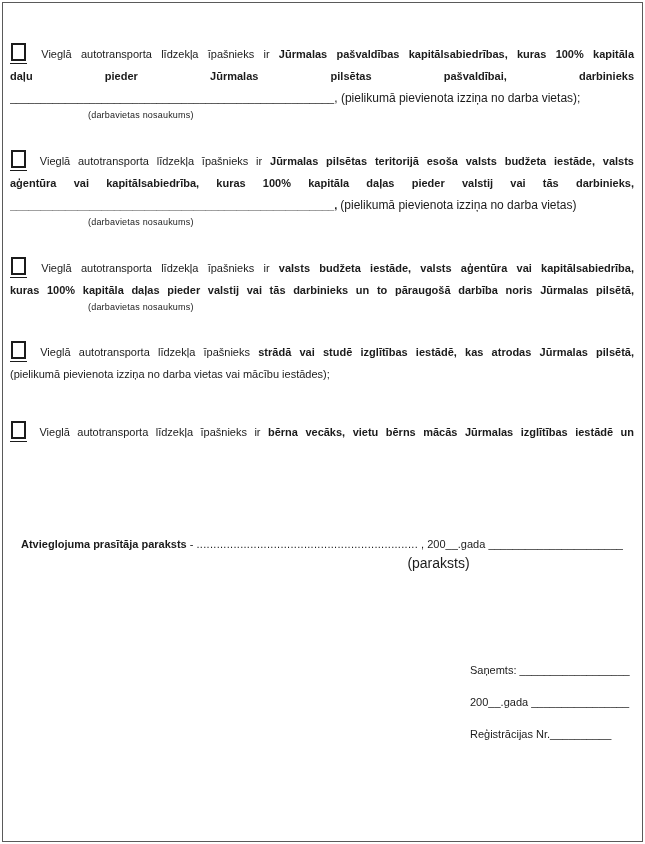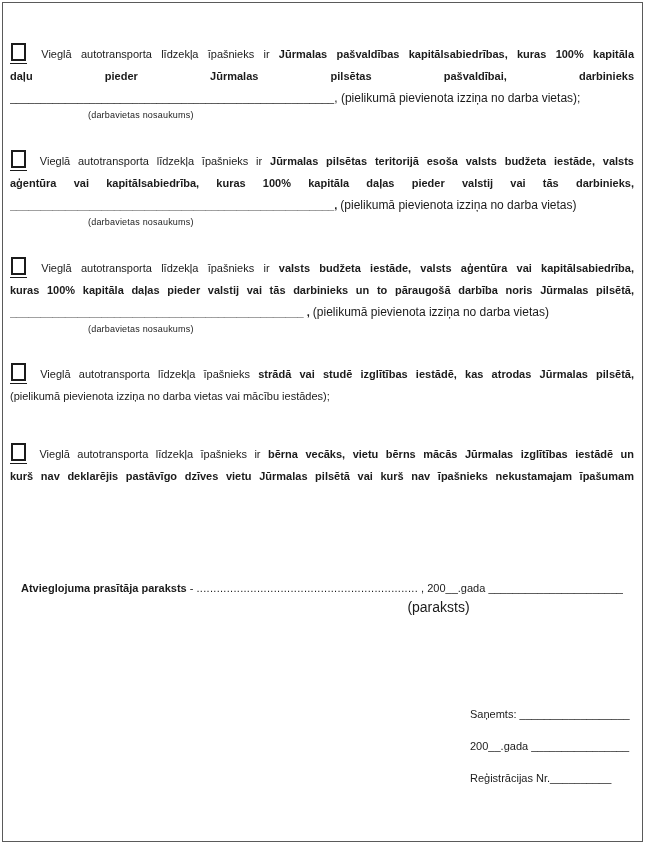--- a/index.html
+++ b/index.html
@@ -108,40 +108,38 @@
       <div class="caption">(darbavietas nosaukums)</div>
     </section>
 
     <section class="para p3">
       <div class="line just">
         <span class="cbx"><span class="box"></span></span>
         <span>Vieglā autotransporta līdzekļa īpašnieks ir</span>
         <b>valsts budžeta iestāde, valsts aģentūra vai kapitālsabiedrība,</b>
       </div>
       <div class="line just b">kuras 100% kapitāla daļas pieder valstij vai tās darbinieks un to pāraugošā darbība noris Jūrmalas pilsētā,</div>
-      <div class="line nowrap"><b class="blank">________________________________________________ ,</b> <span class="suffix-lg">(pielikumā pievienota izziņa no darba vietas)</span></div>
       <div class="caption">(darbavietas nosaukums)</div>
     </section>
 
     <section class="para p4">
       <div class="line just">
         <span class="cbx"><span class="box"></span></span>
         <span>Vieglā autotransporta līdzekļa īpašnieks</span>
         <b>strādā vai studē izglītības iestādē, kas atrodas Jūrmalas pilsētā,</b>
       </div>
       <div class="line">(pielikumā pievienota izziņa no darba vietas vai mācību iestādes);</div>
     </section>
 
     <section class="para p5">
       <div class="line just">
         <span class="cbx"><span class="box"></span></span>
         <span>Vieglā autotransporta līdzekļa īpašnieks ir</span>
         <b>bērna vecāks, vietu bērns mācās Jūrmalas izglītības iestādē un</b>
       </div>
-      <div class="line just b">kurš nav deklarējis pastāvīgo dzīves vietu Jūrmalas pilsētā vai kurš nav īpašnieks nekustamajam īpašumam</div>
     </section>
 
     <section class="sig-block">
       <div class="sig-line">
         <b>Atvieglojuma prasītāja paraksts</b>
         <span>-</span>
         <span class="dots">..................................................................</span>
         <span>, 200__.gada</span>
         <span class="blank">______________________</span>
       </div>

